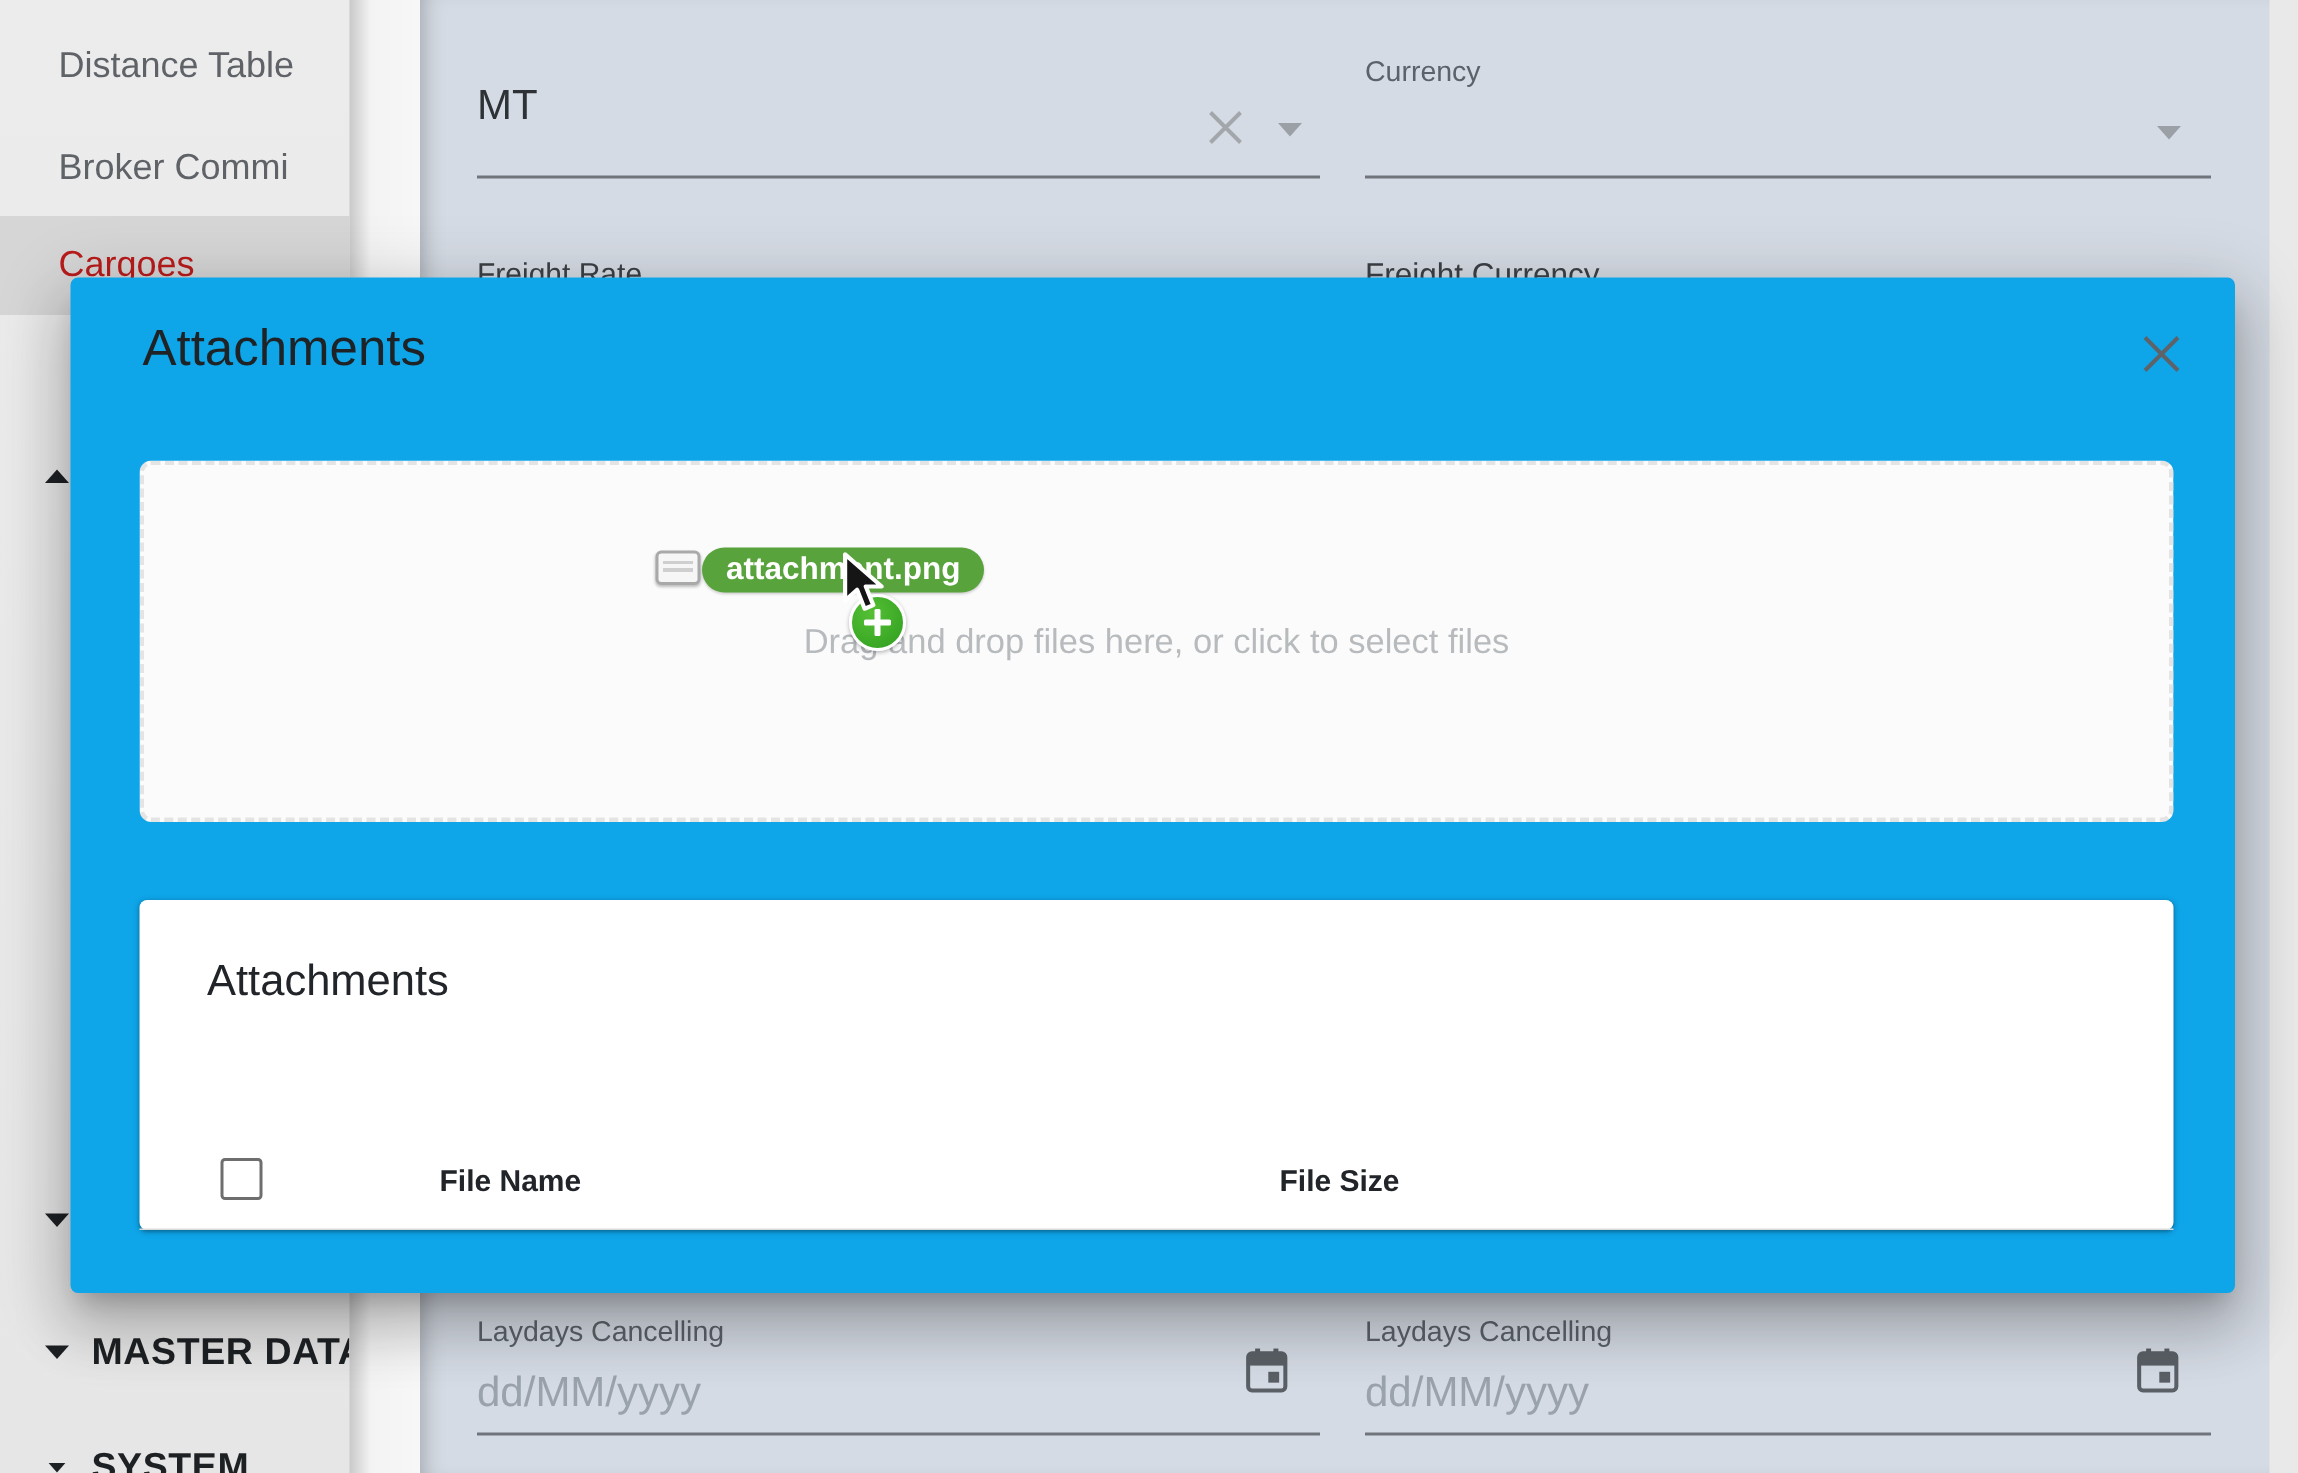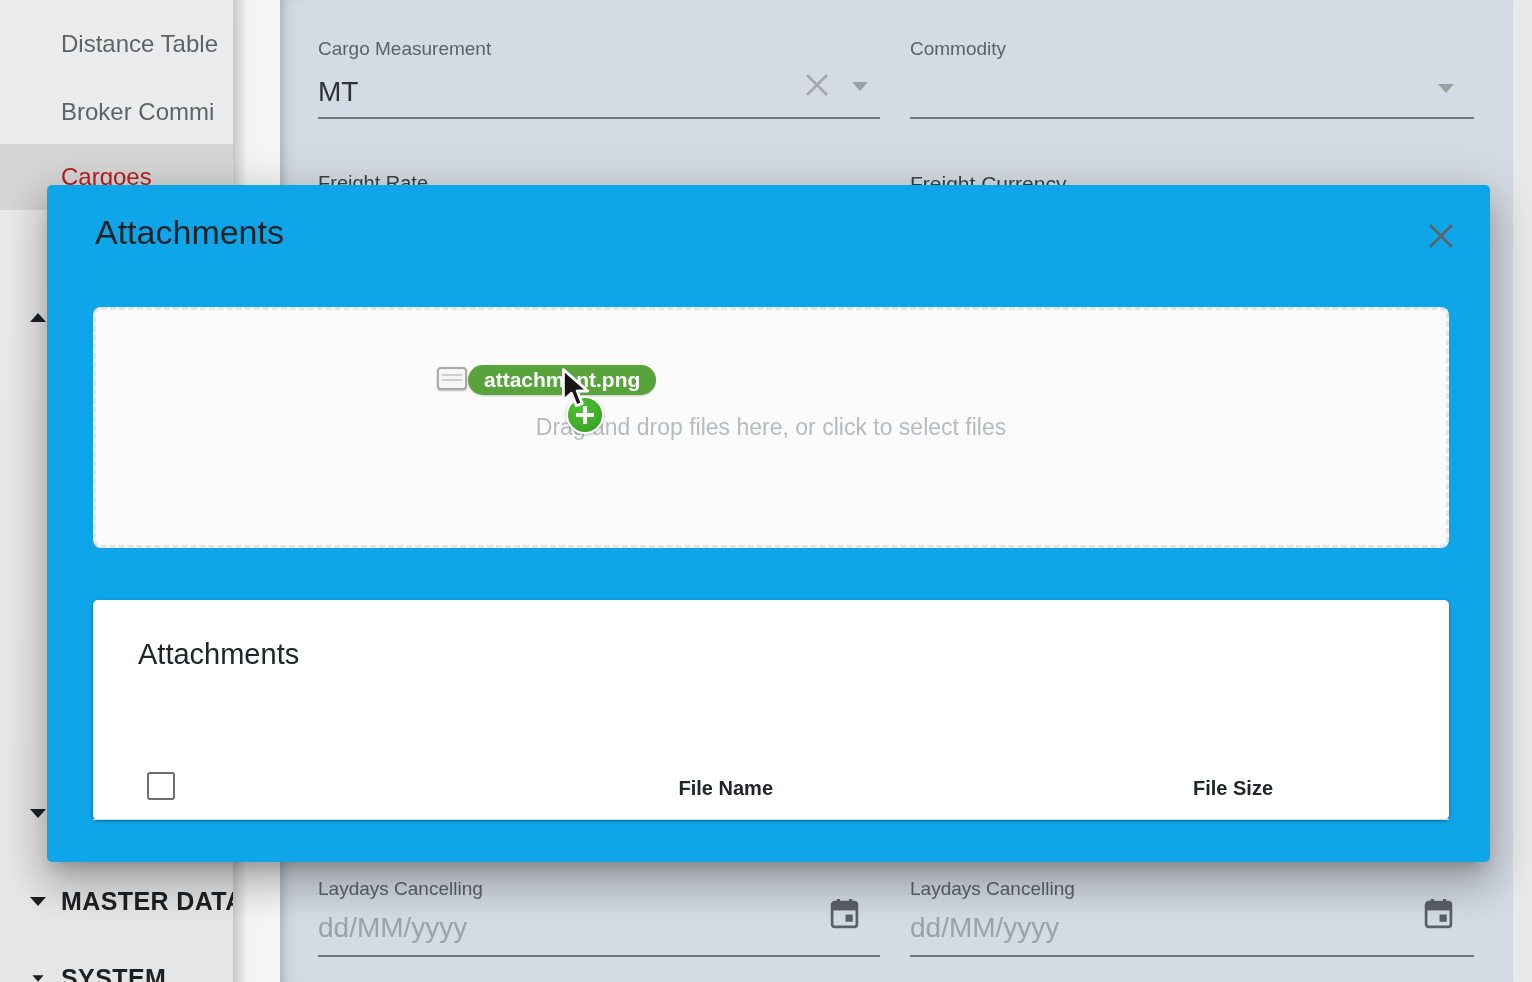--- a/index.html
+++ b/index.html
@@ -3,21 +3,21 @@
 <meta charset="utf-8">
 <style>
   * { margin:0; padding:0; box-sizing:border-box; }
   html,body { width:1532px; height:982px; overflow:hidden; }
   body { font-family:"Liberation Sans","DejaVu Sans",sans-serif; background:#e9e9e9; position:relative; }
 
   
   .sidebar { position:absolute; left:0; top:0; width:233px; height:982px;
              background:linear-gradient(#ececec,#e6e6e6); overflow:hidden; z-index:1; }
   .nav-item { position:absolute; left:0; width:233px; height:64px; display:flex; align-items:center;
-              padding-left:61px; font-size:24px; color:#5f6368; white-space:nowrap; overflow:hidden; cursor:pointer; }
+              padding-left:39px; font-size:24px; color:#5f6368; white-space:nowrap; overflow:hidden; cursor:pointer; }
   .nav-item.sel { background:#d6d6d6; color:#b91c1c; }
   .nav-section { position:absolute; left:0; width:233px; display:flex; align-items:center;
                  font-size:25px; font-weight:700; letter-spacing:.4px; color:#1e2124; white-space:nowrap; overflow:hidden; cursor:pointer; }
   .tri-dn { width:0; height:0; border-left:8px solid transparent; border-right:8px solid transparent;
             border-top:9px solid #1e2124; }
   .tri-up { width:0; height:0; border-left:8px solid transparent; border-right:8px solid transparent;
             border-bottom:9px solid #1e2124; }
   .sec-caret { position:absolute; left:30px; }
   .sec-label { position:absolute; left:61px; }
 
@@ -68,21 +68,21 @@
   .plus-badge::before { content:""; position:absolute; left:8px; top:15px; width:18px; height:4px; background:#fff; border-radius:1px; }
   .plus-badge::after  { content:""; position:absolute; left:15px; top:8px; width:4px; height:18px; background:#fff; border-radius:1px; }
 
   
   .card { position:absolute; left:46px; top:415px; width:1356px; height:220px; background:#fff;
           border-radius:5px; box-shadow:0 1px 4px rgba(0,0,0,.22), 0 1px 2px rgba(0,0,0,.18); }
   .card-title { position:absolute; left:45px; top:38px; font-size:29px; color:#212428; }
   .card-header { position:absolute; left:0; bottom:0; width:100%; height:66px; border-bottom:1px solid #dcdcdc; }
   .checkbox { position:absolute; left:54px; top:18px; width:28px; height:28px;
               border:2.5px solid #6e6e6e; border-radius:3px; background:#fff; cursor:pointer; }
-  .col-head { position:absolute; top:23px; font-size:20px; font-weight:700; color:#212428; text-align:right; }
+  .col-head { position:absolute; top:23px; font-size:20px; font-weight:700; color:#212428; text-align:left; }
   .col-filename { left:200px; width:480px; }
   .col-filesize { left:760px; width:420px; }
 </style>
 </head>
 <body>
 
 <aside class="sidebar">
   <div class="nav-item" style="top:12px;">
     <span>Distance Table</span>
   </div>
@@ -104,33 +104,32 @@
     <span class="sec-caret tri-dn" style="transform:scale(.7); top:14px;"></span>
     <span class="sec-label" style="top:4px;">SYSTEM</span>
   </div>
 </aside>
 
 <div class="side-gap"></div>
 
 <main class="form-panel">
 
   <div class="field" style="left:38px; top:38px; width:562px;">
-    <div class="f-label">Cargo Measurement</div>
     <input class="f-input" style="margin-top: 16px; width: 440px;" type="text" value="MT">
     <button class="icon-btn" style="position:absolute; left:482px; top:30px;">
       <svg width="34" height="34" viewBox="0 0 34 34">
           <path d="M7 7 L27 27 M27 7 L7 27" stroke="#a3a7ab" stroke-width="2.6" fill="none"></path>
         </svg>
     </button>
     <div class="caret" style="position:absolute; left:534px; top:44px;"></div>
     <div class="f-underline" style="top:79px;"></div>
   </div>
 
   <div class="field" style="left:630px; top:38px; width:564px;">
-    <div class="f-label">Commodity</div>
+    <div class="f-label">Currency</div>
     <input class="f-input" style="margin-top: 16px; width: 500px;" type="text" value="">
     <div class="caret" style="position:absolute; left:528px; top:46px;"></div>
     <div class="f-underline" style="top:79px;"></div>
   </div>
 
   <div class="field" style="left:38px; top:172px; width:562px;">
     <div class="f-label" style="font-size:20px; color:#3c4045;">Freight Rate</div>
   </div>
   <div class="field" style="left:630px; top:172px; width:564px;">
     <div class="f-label" style="font-size:21px; color:#3c4045;">Freight Currency</div>

